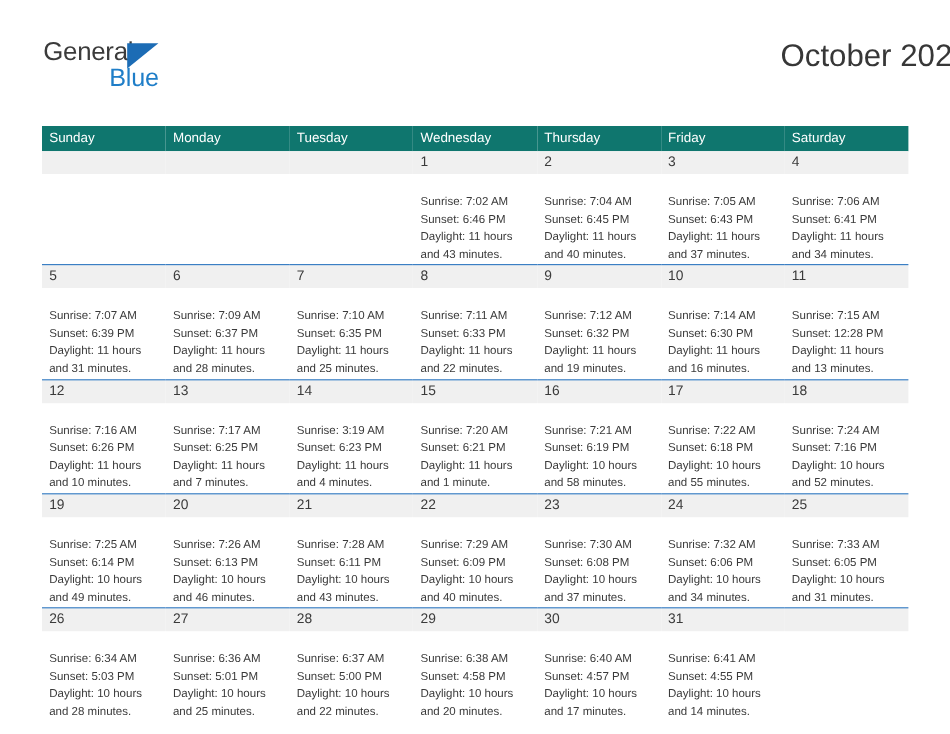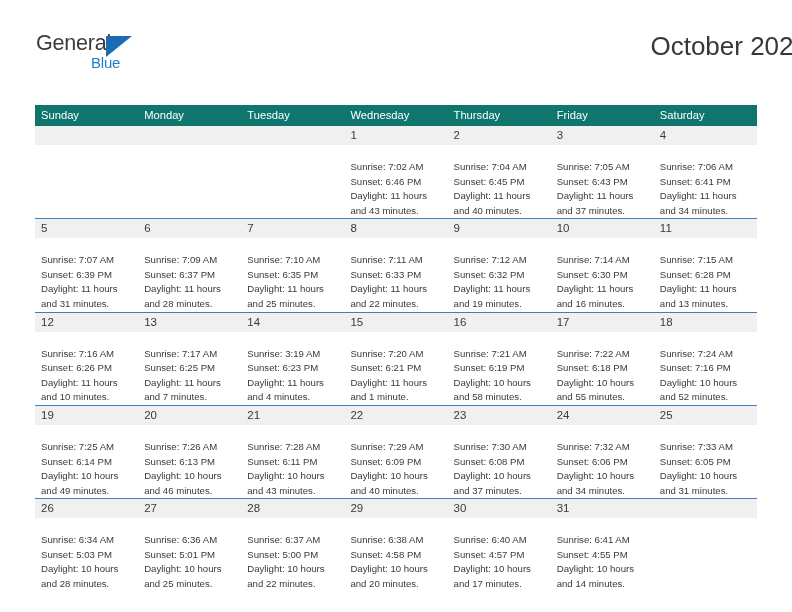--- a/index.html
+++ b/index.html
@@ -54,21 +54,21 @@
     top: 3px;
     width: 0;
     height: 0;
     border-left: 26px solid #1c6cb5;
     border-bottom: 21px solid transparent;
   }
   .logo-blue {
     position: absolute;
     left: 55px;
     top: 22px;
-    font-size: 15px;
+    font-size: 21px;
     letter-spacing: -0.2px;
     color: #1f7ec8;
     line-height: 1;
   }
 
   .title {
     position: absolute;
     right: 32px;
     top: 32px;
     font-size: 26px;
@@ -125,24 +125,25 @@
     color: #3a3a3a;
     padding: 3px 0 4px 6px;
     height: 12px;
     line-height: 1.1;
   }
   .daynum.empty {
     color: transparent;
   }
 
   .info {
-    padding: 15px 8px 0 6px;
+    padding: 1px 8px 0 6px;
     font-size: 9.6px;
     line-height: 1.52;
     color: #3a3a3a;
+    margin-top: 16px;
   }
   .info div {
     white-space: nowrap;
   }
 </style>
 </head>
 <body>
 
 <div class="page">
 
@@ -289,21 +290,21 @@
             <div>Sunrise: 7:14 AM</div>
             <div>Sunset: 6:30 PM</div>
             <div>Daylight: 11 hours</div>
             <div>and 16 minutes.</div>
           </div>
         </td>
         <td>
           <div class="daynum">11</div>
           <div class="info">
             <div>Sunrise: 7:15 AM</div>
-            <div>Sunset: 6:28 PM</div>
+            <div>Sunset: 12:28 PM</div>
             <div>Daylight: 11 hours</div>
             <div>and 13 minutes.</div>
           </div>
         </td>
       </tr>
 
       <tr>
         <td>
           <div class="daynum">12</div>
           <div class="info">

